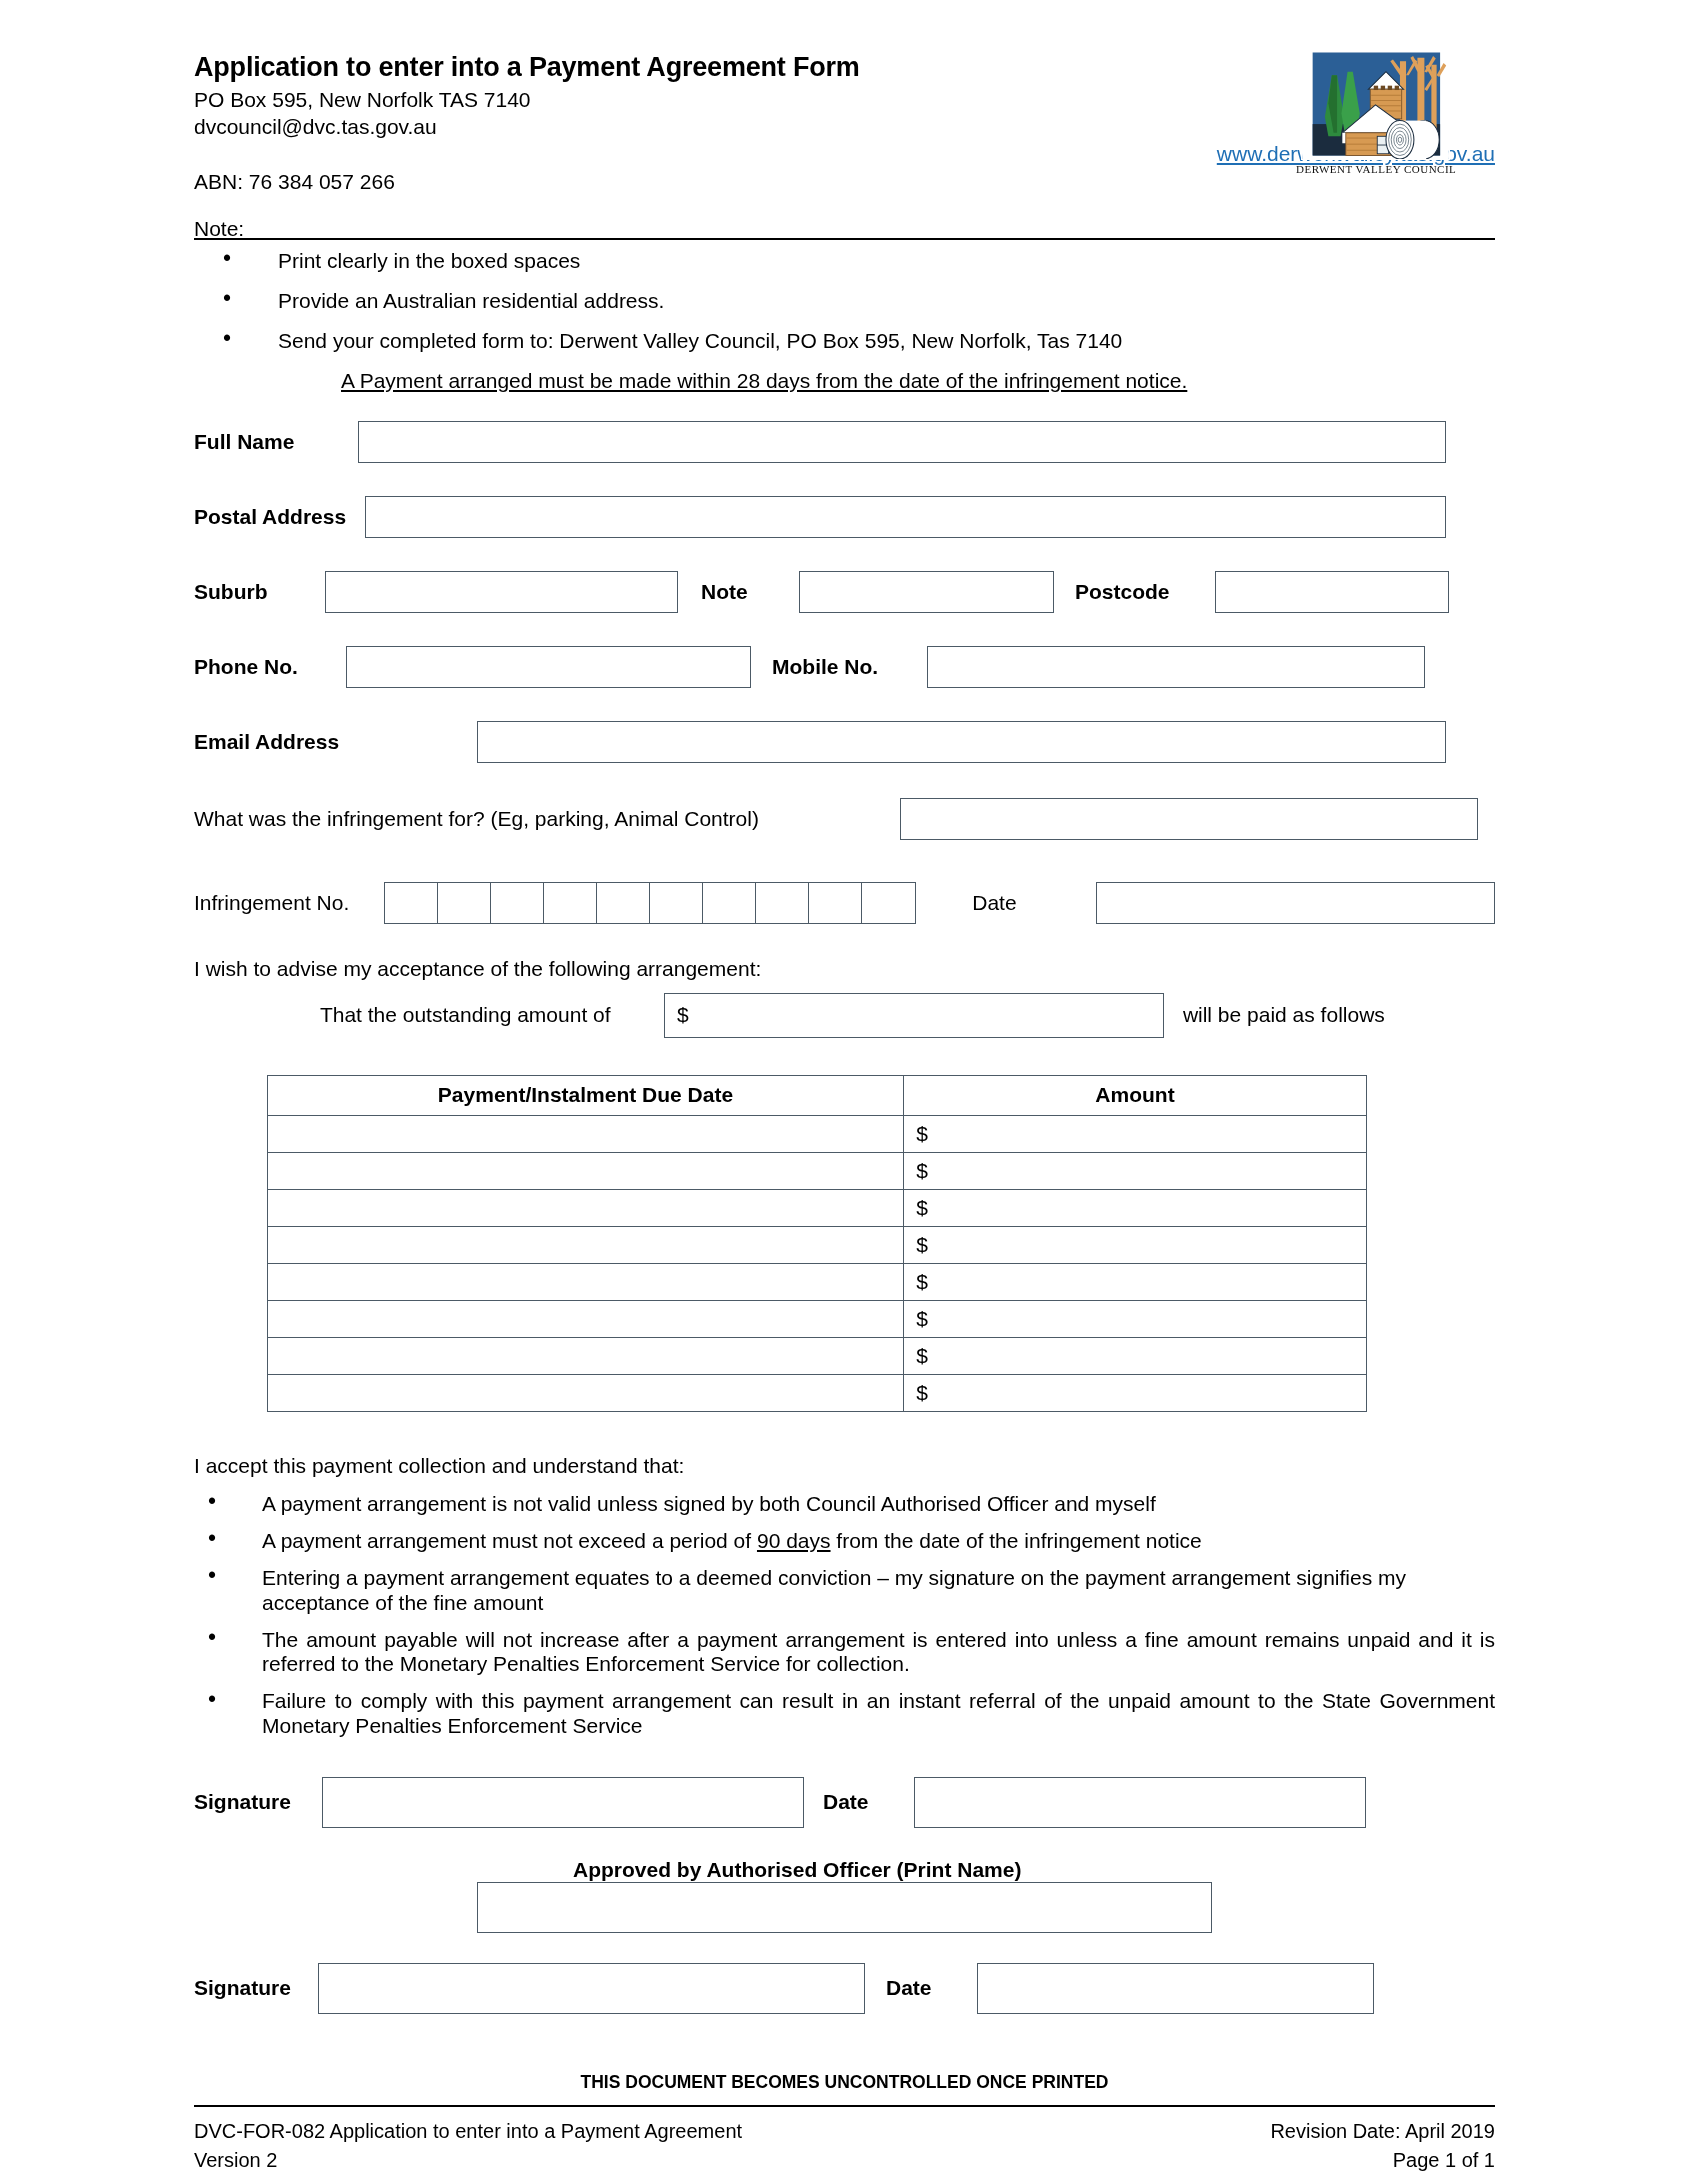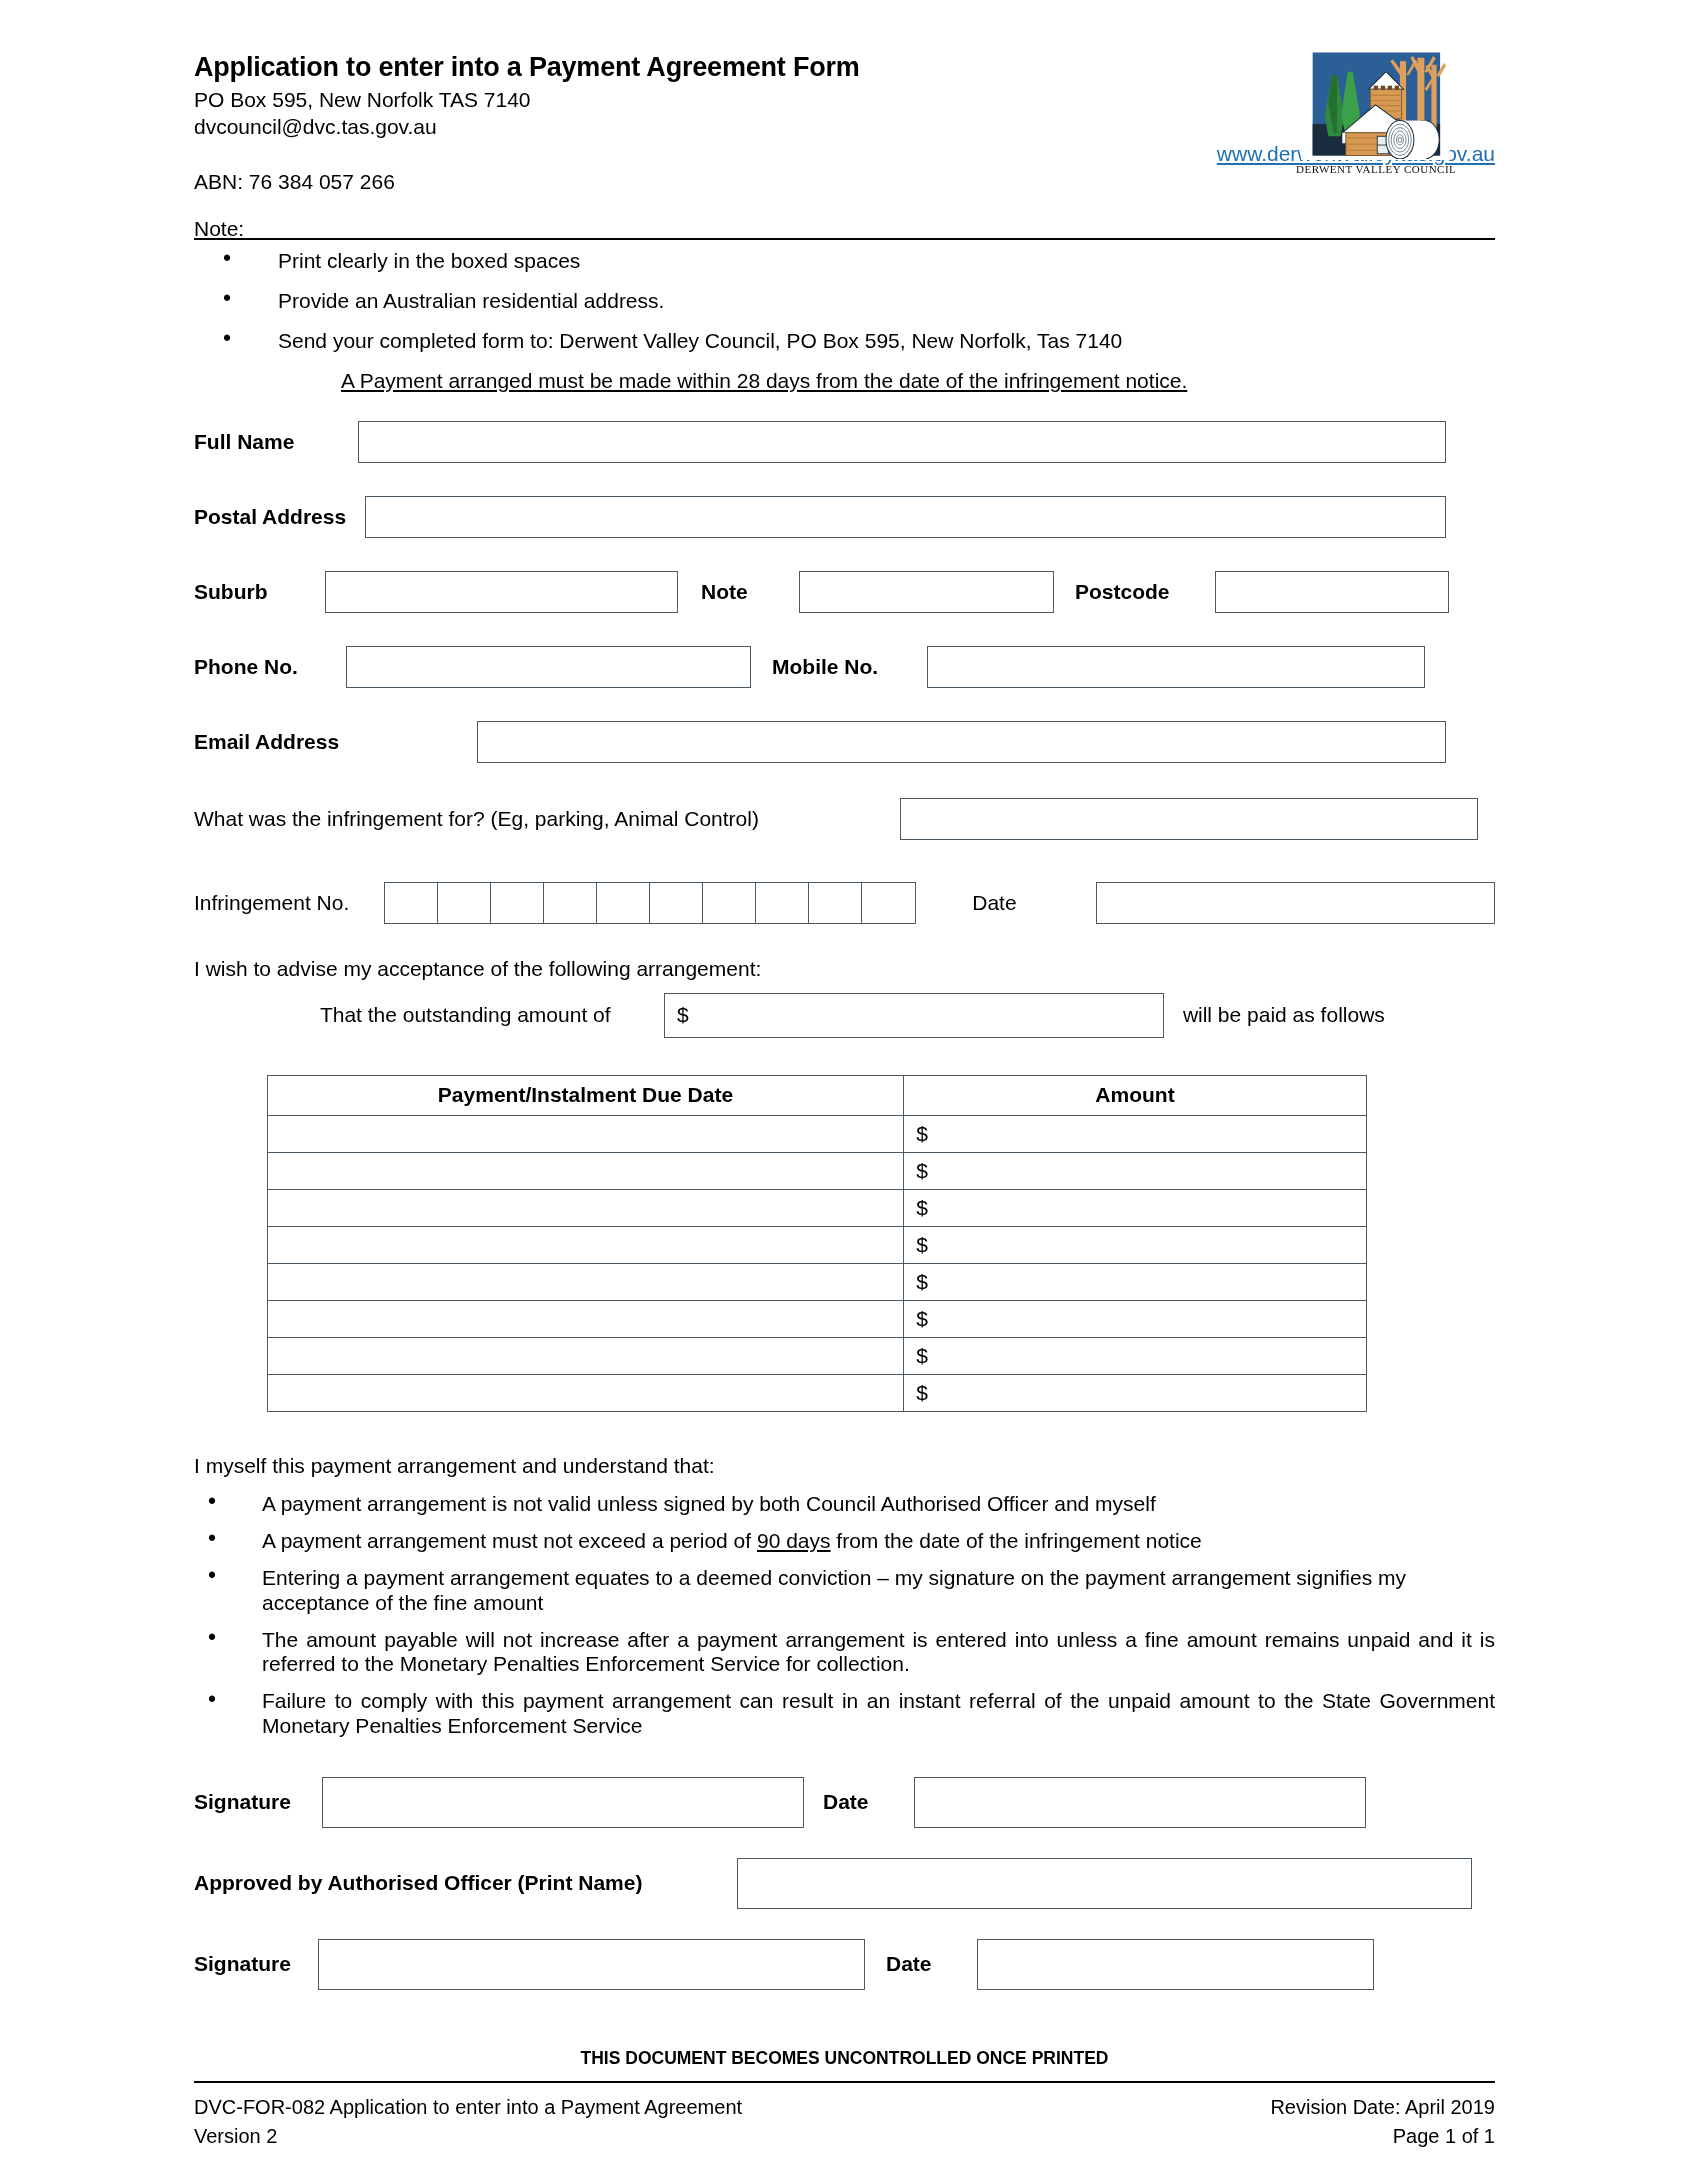--- a/index.html
+++ b/index.html
@@ -438,21 +438,21 @@
             <td class="amt"><span>$</span><span></span></td>
           </tr>
           <tr>
             <td></td>
             <td class="amt"><span>$</span><span></span></td>
           </tr>
         </tbody>
       </table>
     </div>
 
-    <div class="accept-head">I myself this payment arrangement and understand that:</div>
+    <div class="accept-head">I accept this payment collection and understand that:</div>
     <ul class="accept-list">
       <li>
         <span>A payment arrangement is not valid unless signed by both Council Authorised Officer and myself</span>
       </li>
       <li>
         <span>A payment arrangement must not exceed a period of </span><span class="u">90 days</span><span> from the date of the infringement notice</span>
       </li>
       <li>
         <span>Entering a payment arrangement equates to a deemed conviction – my signature on the payment arrangement signifies my acceptance of the fine amount</span>
       </li>
@@ -464,21 +464,21 @@
       </li>
     </ul>
 
     <div class="frow" style="margin-top:38px;">
       <div class="flabel" style="width:128px;">Signature</div>
       <div class="fbox" style="width:482px;height:51px;"></div>
       <div class="flabel" style="width:91px;padding-left:19px;">Date</div>
       <div class="fbox" style="width:452px;height:51px;"></div>
     </div>
 
-    <div class="frow" style="margin-top:30px;">
+    <div class="frow" style="margin-top:30px;flex-direction:column;">
       <div class="flabel" style="width:543px;">Approved by Authorised Officer (Print Name)</div>
       <div class="fbox" style="width:735px;height:51px;"></div>
     </div>
 
     <div class="frow" style="margin-top:30px;">
       <div class="flabel" style="width:124px;">Signature</div>
       <div class="fbox" style="width:547px;height:51px;"></div>
       <div class="flabel" style="width:91px;padding-left:21px;">Date</div>
       <div class="fbox" style="width:397px;height:51px;"></div>
     </div>

